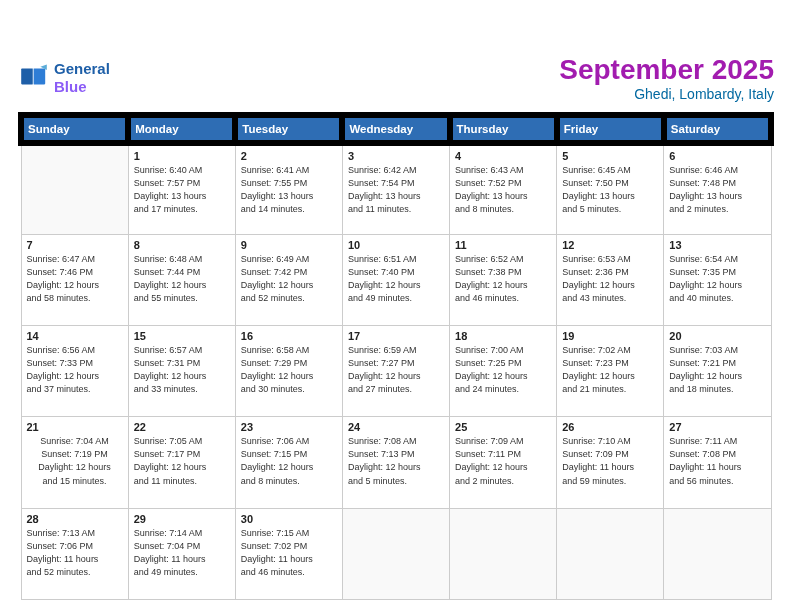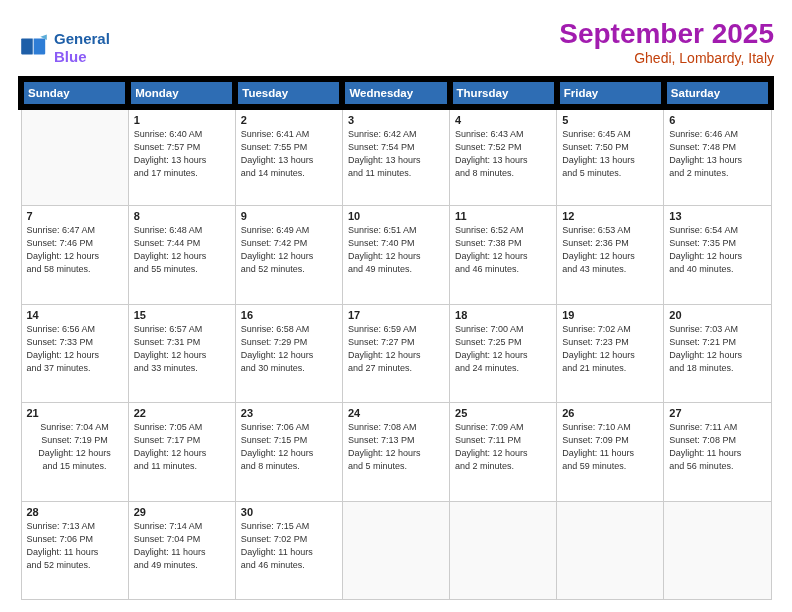--- a/index.html
+++ b/index.html
@@ -13,22 +13,23 @@
     .page {
       width: 792px;
       height: 612px;
       padding: 18px 18px 12px 18px;
       display: flex;
       flex-direction: column;
     }
     .header {
       display: flex;
       justify-content: space-between;
-      align-items: flex-end;
+      align-items: center;
       margin-bottom: 10px;
+      margin-top: 36px;
     }
     .logo {
       display: flex;
       align-items: center;
       gap: 4px;
     }
     .logo-text {
       font-size: 15px;
       font-weight: bold;
       color: #1a1a1a;
@@ -41,21 +42,21 @@
     .title-block {
       text-align: right;
     }
     .month-title {
       font-size: 28px;
       font-weight: bold;
       color: #a21caf;
     }
     .location {
       font-size: 14px;
-      color: #c2410c;
+      color: #0369a1;
     }
     .calendar {
       flex: 1;
       border: 1px solid #ccc;
       border-collapse: collapse;
       width: 100%;
       table-layout: fixed;
     }
     .calendar th {
       background: #2e6db4;

